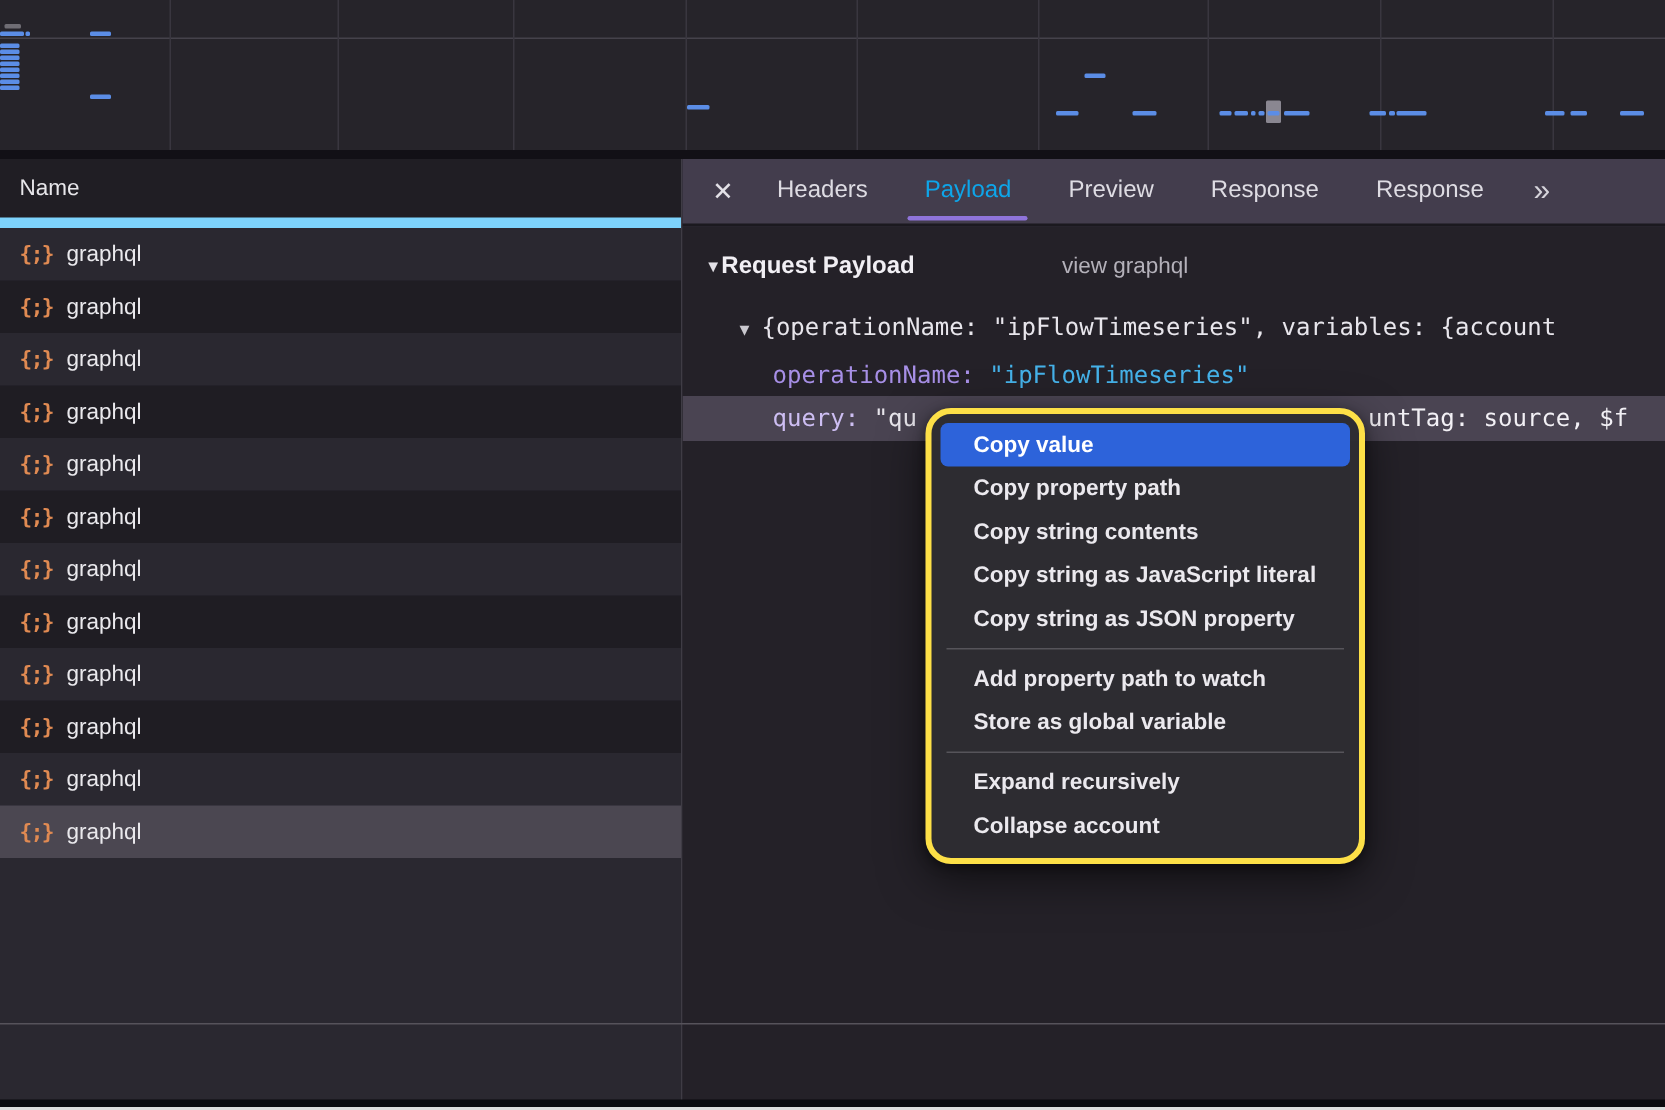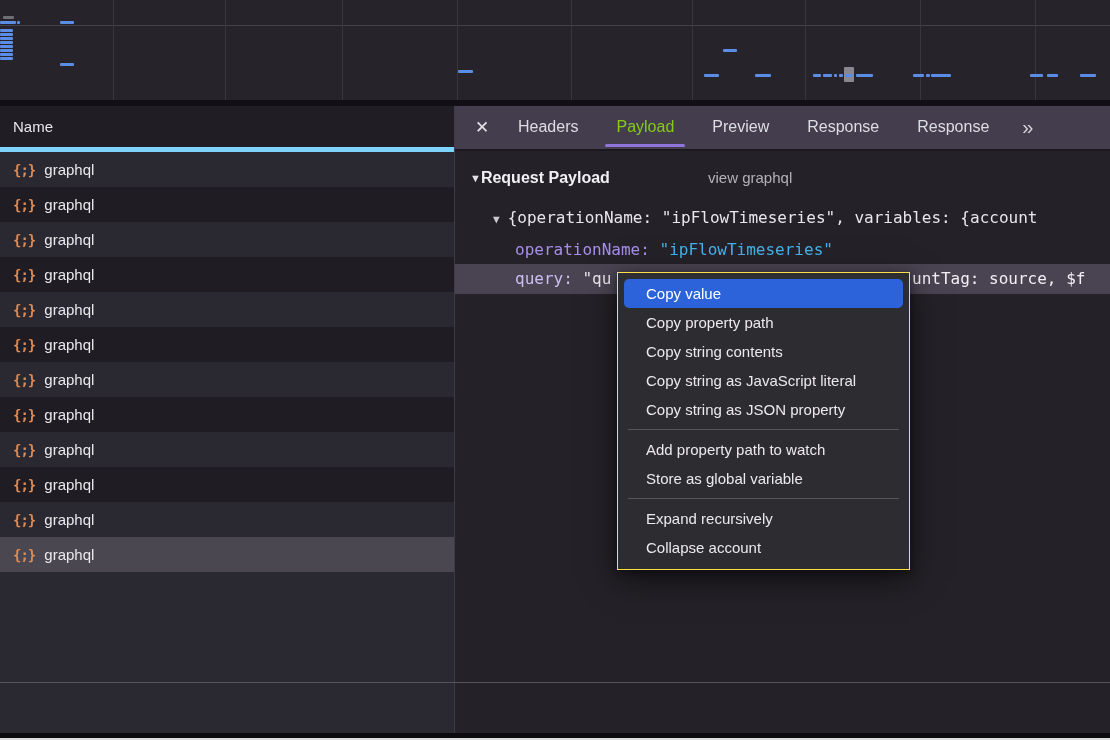--- a/index.html
+++ b/index.html
@@ -13,21 +13,21 @@
   
   #overview { position:absolute; left:0; top:0; width:1110px; height:100px; background:#26242a; }
   .ov-grid { position:absolute; top:0; width:1px; height:100px; background:#39363f; }
   .ov-hline { position:absolute; left:0; top:25px; width:1110px; height:1px; background:#45424b; }
   .ov-bar { position:absolute; border-radius:1px; }
   #gap-strip { position:absolute; left:0; top:100px; width:1110px; height:6px; background:#121016; }
 
   
   #left-panel { position:absolute; left:0; top:106px; width:454px; height:634px; background:#292731; }
   #name-header {
-    height:46px; background:#201e24; border-bottom:5px solid #7dd3fc;
+    height:46px; background:#201e24; border-bottom:7px solid #7dd3fc;
     display:flex; align-items:center; padding-left:13px;
     color:#e7e6ea; font-size:15px;
   }
   .req-row {
     height:35px; display:flex; align-items:center; padding-left:13px;
     font-size:15px; color:#eae9ed; cursor:default;
   }
   .req-row:nth-child(odd) { background:#2a2830; }
   .req-row:nth-child(even){ background:#1f1d23; }
   .req-row.selected { background:#4b4751; }
@@ -42,21 +42,21 @@
 
   
   #right-panel { position:absolute; left:455px; top:106px; width:655px; height:634px; background:#242128; }
   #tab-bar {
     position:absolute; left:0; top:0; width:655px; height:45px; background:#433d4d;
     display:flex; align-items:center; padding-left:10px; color:#dedce3; font-size:16px;
     border-bottom:2px solid #1b191f;
   }
   #close-x { width:34px; text-align:center; font-size:17px; color:#e3e1e7; cursor:pointer; }
   .tab { position:relative; height:45px; line-height:43px; padding:0 19px; cursor:pointer; }
-  .tab.active { color:#84cc16; }
+  .tab.active { color:#0ea5e9; }
   .tab.active::after {
     content:""; position:absolute; left:8px; right:8px; bottom:3px; height:3px;
     background:#8f74da; border-radius:2px;
   }
   #tab-overflow { padding:0 14px; font-size:20px; color:#d6d4db; letter-spacing:-2px; cursor:pointer; }
 
   
   #payload-content { position:absolute; left:0; top:45px; width:655px; height:530px; overflow:hidden;
     font-family:"DejaVu Sans Mono", monospace; font-size:16px; color:#e8e6ec; }
   .tw { position:absolute; left:0; width:655px; white-space:nowrap; }
@@ -73,23 +73,23 @@
   #row-query { top:113px; height:30px; line-height:30px; background:#4a4452; }
   #row-query .inner { margin-left:60px; }
   #row-query .key { color:#cdbef2; }
   #row-query .frag-r, #row-vars .frag-r { position:absolute; left:457px; top:0; color:#f2f0f5; }
   #row-vars { top:143px; height:30px; line-height:30px; left:0; }
   #row-vars .inner { margin-left:45px; }
 
   
   #context-menu {
     position:absolute; left:617px; top:272px; width:293px;
-    background:rgba(46,45,50,0.98); border:1px solid #fde047; border-radius:0;
+    background:rgba(46,45,50,0.98); border:4px solid #fde047; border-radius:17px;
     padding:6px 0 7px 0; box-shadow:0 10px 30px rgba(0,0,0,.55), 0 2px 8px rgba(0,0,0,.4);
-    font-size:15px; color:#ebe9ee; z-index:50;
+    font-size:15px; color:#ebe9ee; z-index:50;font-weight:bold;
   }
   .menu-item { height:29px; line-height:29px; padding-left:28px; white-space:nowrap; cursor:default; }
   .menu-item.highlighted { background:#2d63da; color:#fff; margin:0 6px; padding-left:22px; border-radius:5px; }
   .menu-divider { height:1px; background:#56545a; margin:5px 10px; }
 
   
   #footer-line { position:absolute; left:0; top:682px; width:1110px; height:1px; background:#56535b; z-index:5; }
   #bottom-black { position:absolute; left:0; top:733px; width:1110px; height:5px; background:#0b0a0e; z-index:6; }
   #bottom-white { position:absolute; left:0; top:738px; width:1110px; height:2px; background:#dcdcdc; z-index:6; }
 </style>

